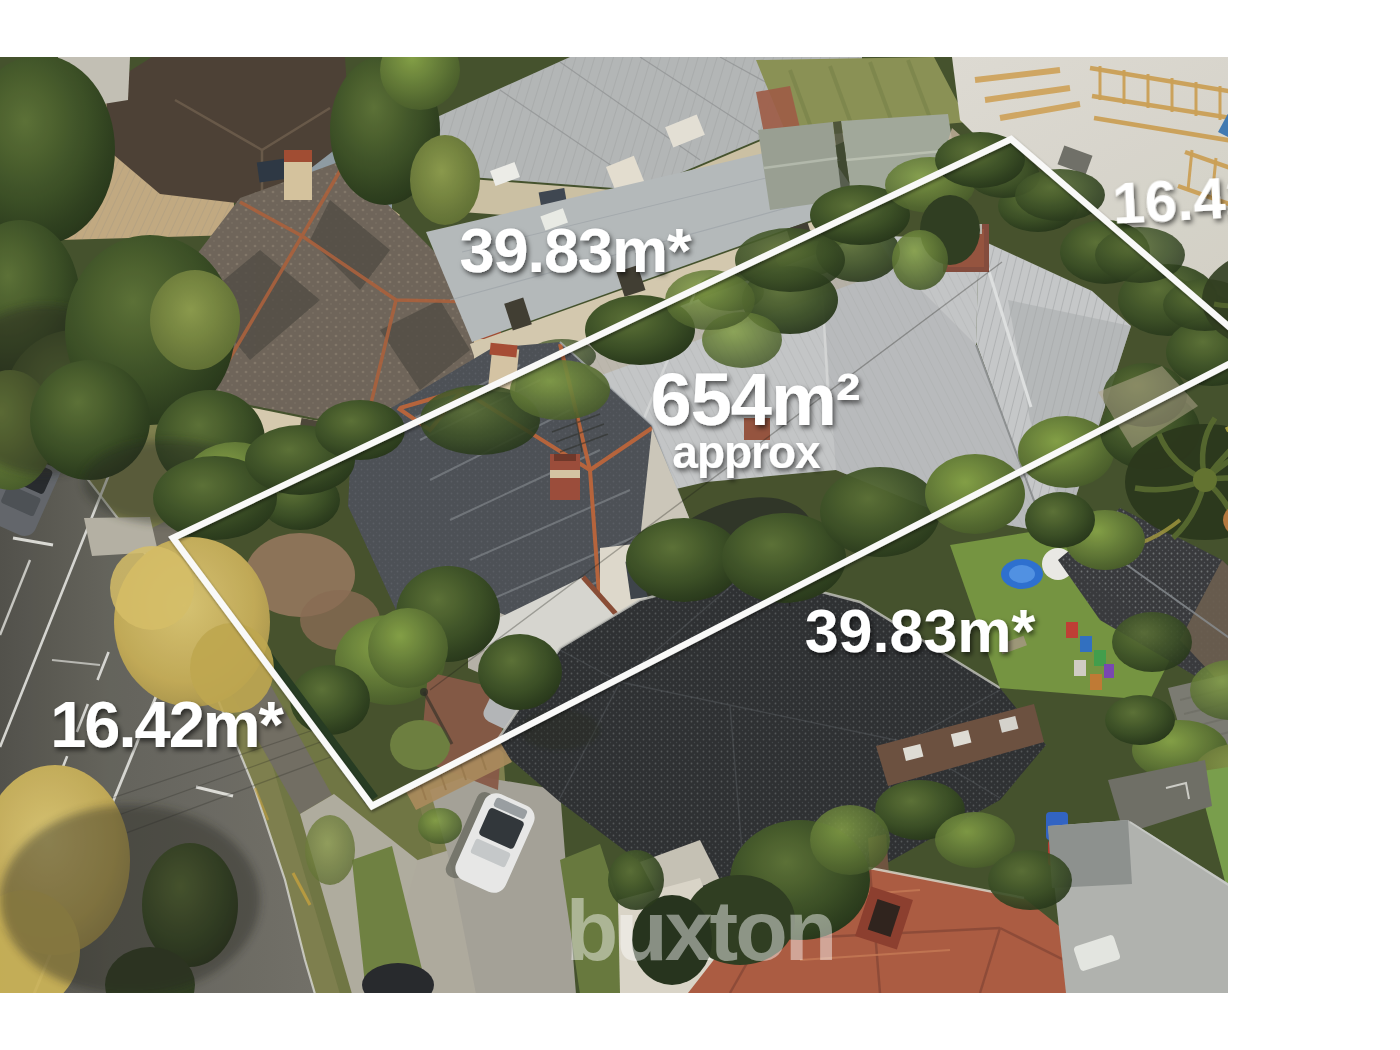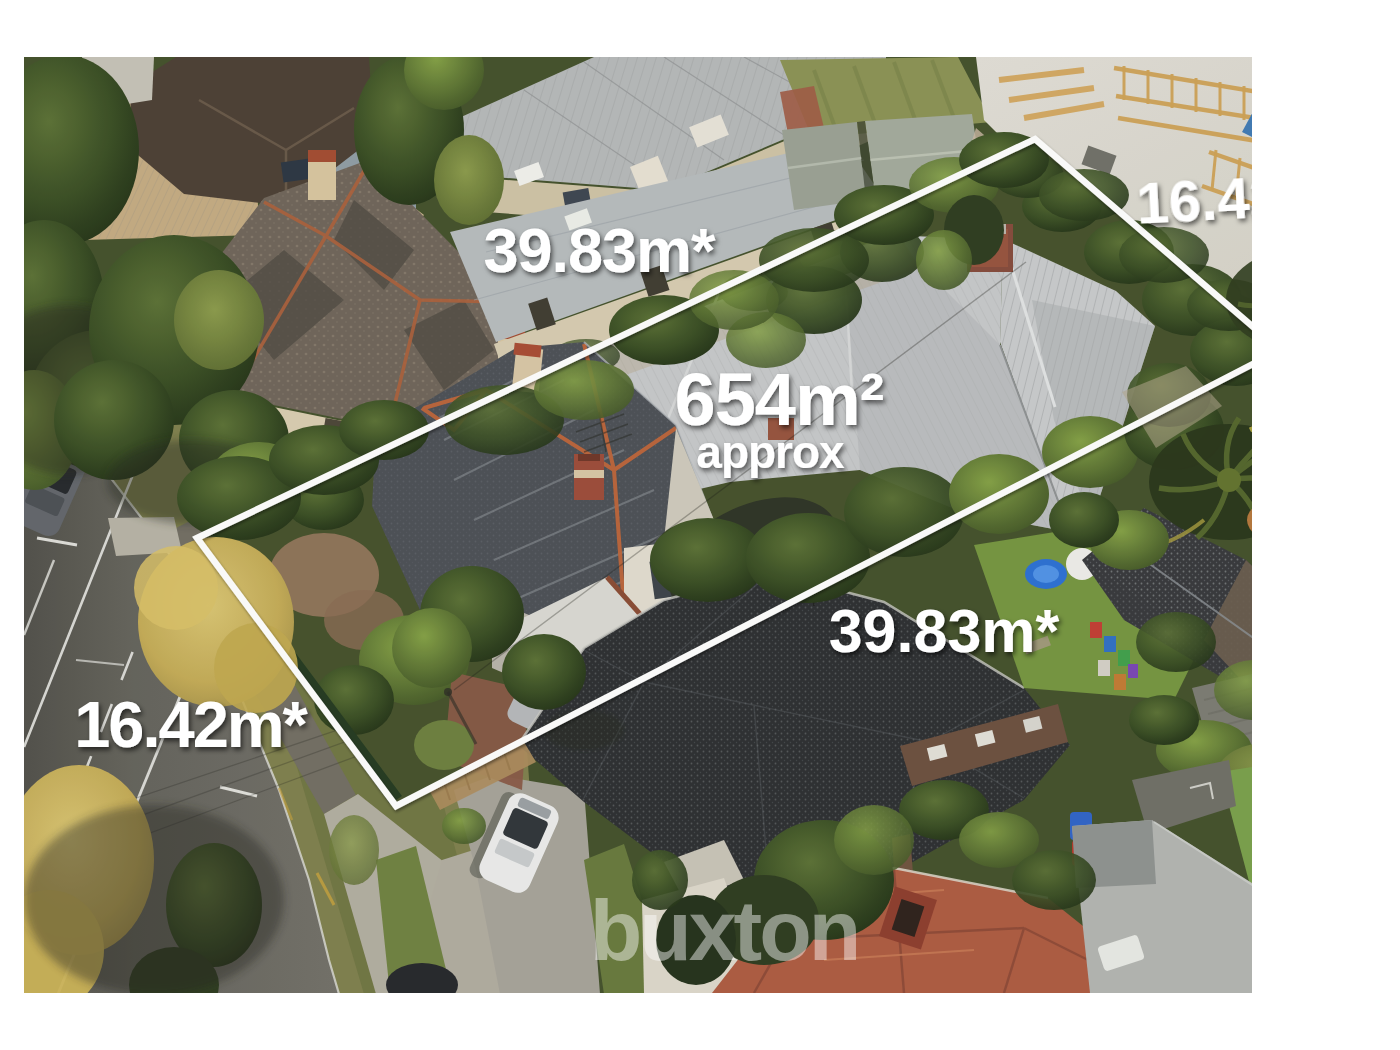--- a/index.html
+++ b/index.html
@@ -1,16 +1,16 @@
 <!DOCTYPE html>
 <html><head>
 <meta charset="utf-8">
 <style>
 html,body{margin:0;padding:0;background:#ffffff;}
-#wrap{width:1228px;height:1050px;position:relative;overflow:hidden;background:#3b82f6;margin-left:24px;}
+#wrap{width:1228px;height:1050px;position:relative;overflow:hidden;background:#3b82f6;}
 svg{display:block;}
 .lbl{font-family:"Liberation Sans",sans-serif;font-weight:bold;fill:#ffffff;}
 </style>
 </head>
 <body>
 <div id="wrap">
 <svg width="1400" height="1050" viewBox="0 0 1400 1050">
 <defs>
 <radialGradient id="gTreeD" cx="40%" cy="35%" r="75%">
           <stop offset="0%" stop-color="#5a7034"></stop>

